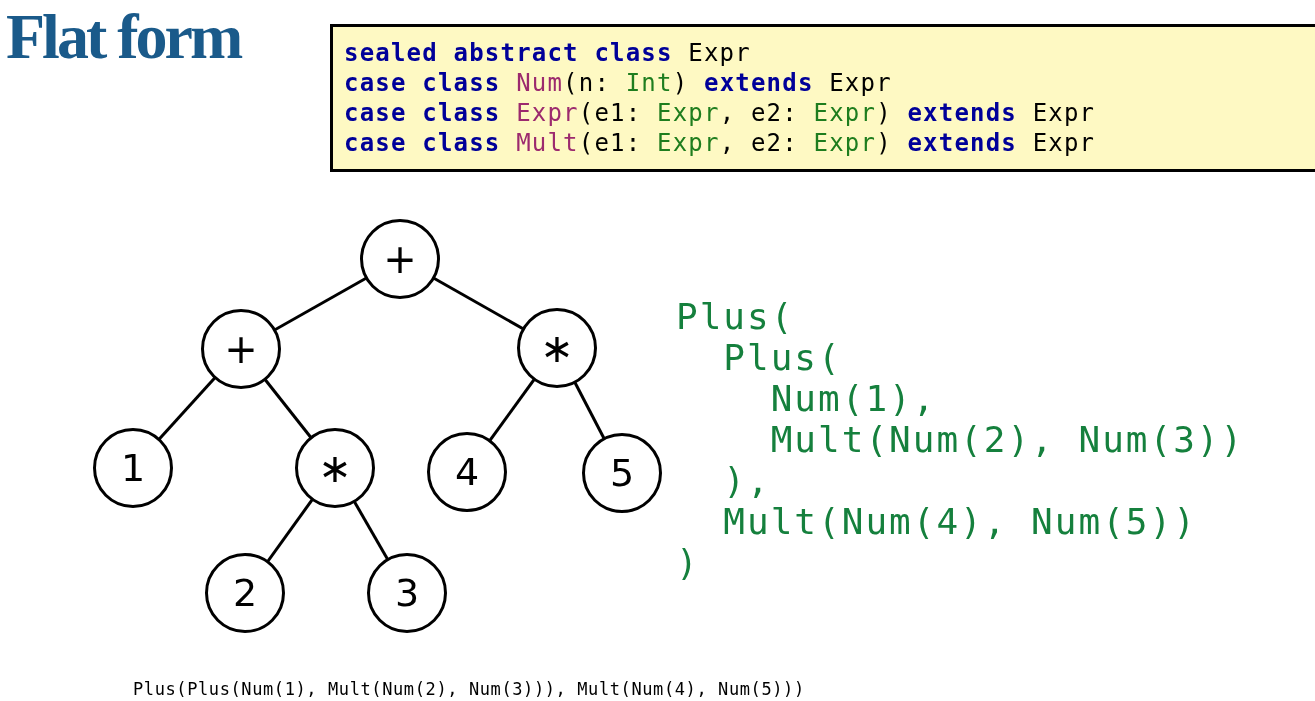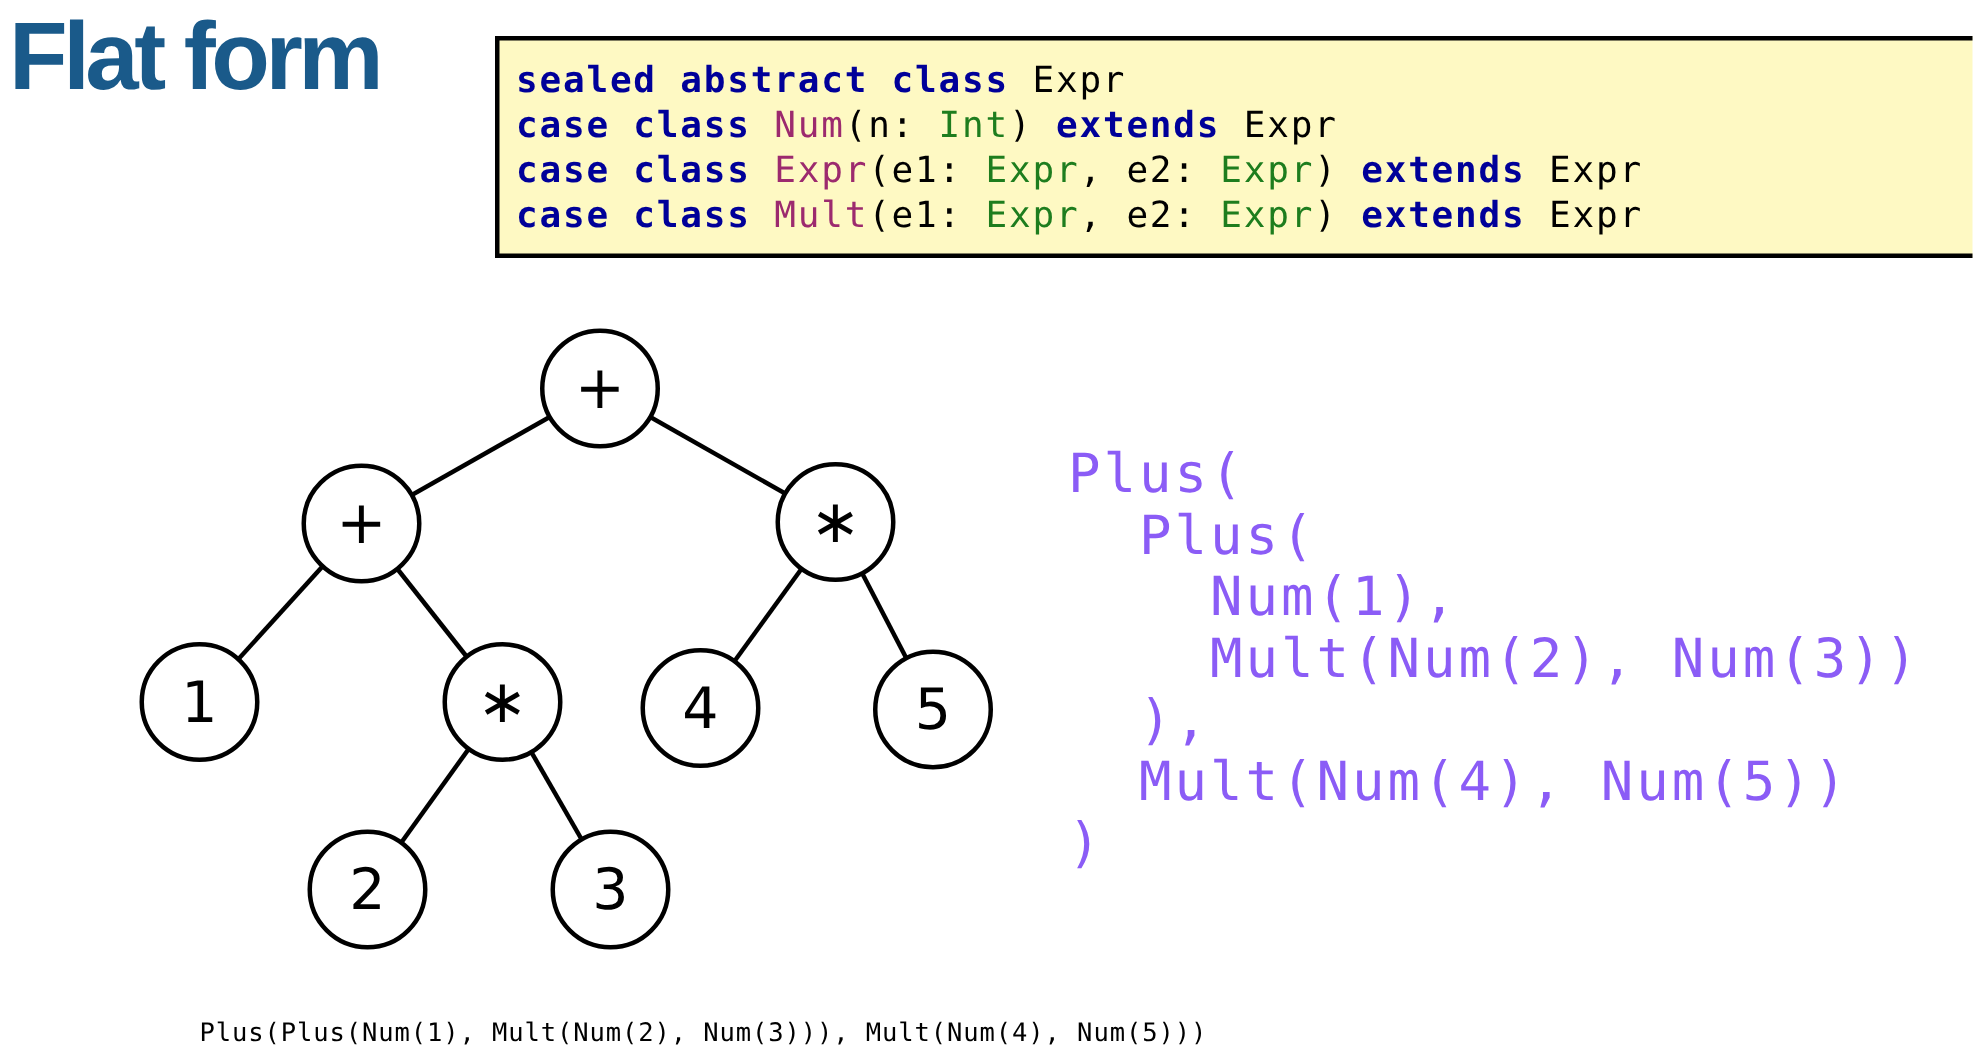--- a/index.html
+++ b/index.html
@@ -3,21 +3,21 @@
 <meta charset="utf-8">
 <style>
   html,body{margin:0;padding:0;background:#fff;}
   body{width:1315px;height:701px;position:relative;overflow:hidden;
        font-family:"Liberation Sans",sans-serif;}
 
   .slide{position:absolute;left:0;top:0;width:1315px;height:701px;background:#fff;}
 
   .slide-title{
     position:absolute;left:6px;top:4px;margin:0;
-    font-family:Liberation Sans, sans-serif;
+    font-family:Liberation Serif, serif;
     font-size:64px;line-height:66px;font-weight:bold;letter-spacing:-3px;
     color:#1a5a8a;
   }
 
   .code-box{
     position:absolute;left:330px;top:24px;width:1166px;height:148px;
     box-sizing:border-box;border:3px solid #000;background:#fef9c3;
     padding:11px 8px 8px 11px;
   }
   .code-line{
@@ -35,24 +35,24 @@
   .node{
     position:absolute;width:74px;height:74px;
     border:3px solid #000;border-radius:50%;background:#fff;
     display:flex;align-items:center;justify-content:center;
     font-family:"DejaVu Sans","Liberation Sans",sans-serif;
     font-size:38px;color:#000;
   }
   .node.op{font-size:40px;}
 
   .nested-code{
-    position:absolute;left:712px;top:296px;margin:0;
+    position:absolute;left:676px;top:296px;margin:0;
     font-family:"DejaVu Sans Mono","Liberation Mono",monospace;
     font-size:36px;line-height:41px;letter-spacing:2px;
-    color:#8b5cf6;white-space:pre;
+    color:#15803d;white-space:pre;
   }
 
   .flat-code{
     position:absolute;left:121px;top:663px;margin:12px;
     font-family:"DejaVu Sans Mono","Liberation Mono",monospace;
     font-size:17px;line-height:28px;letter-spacing:0.6px;
     color:#000;white-space:pre;
   }
 </style>
 </head>

